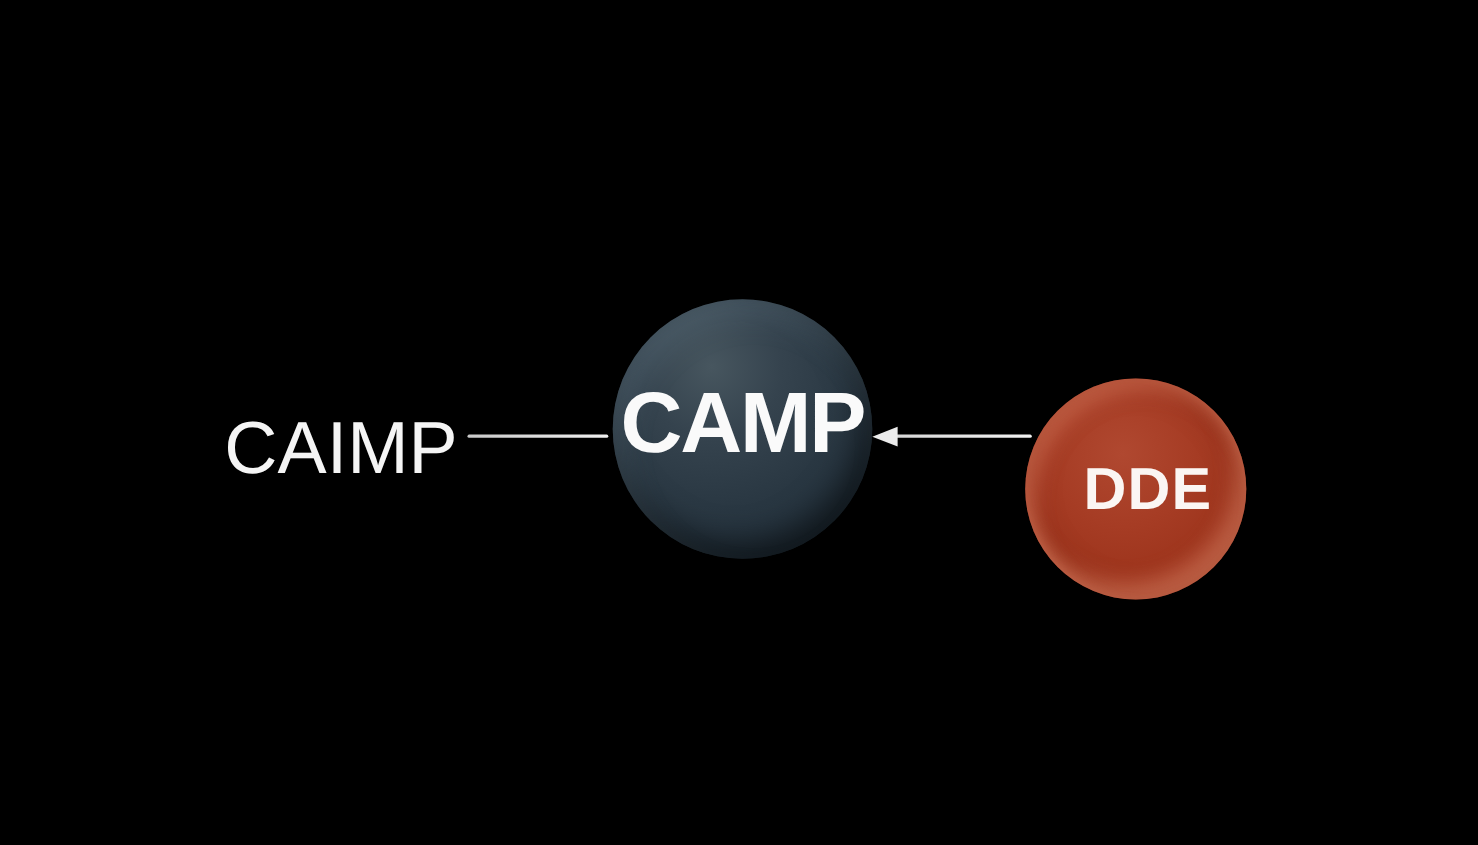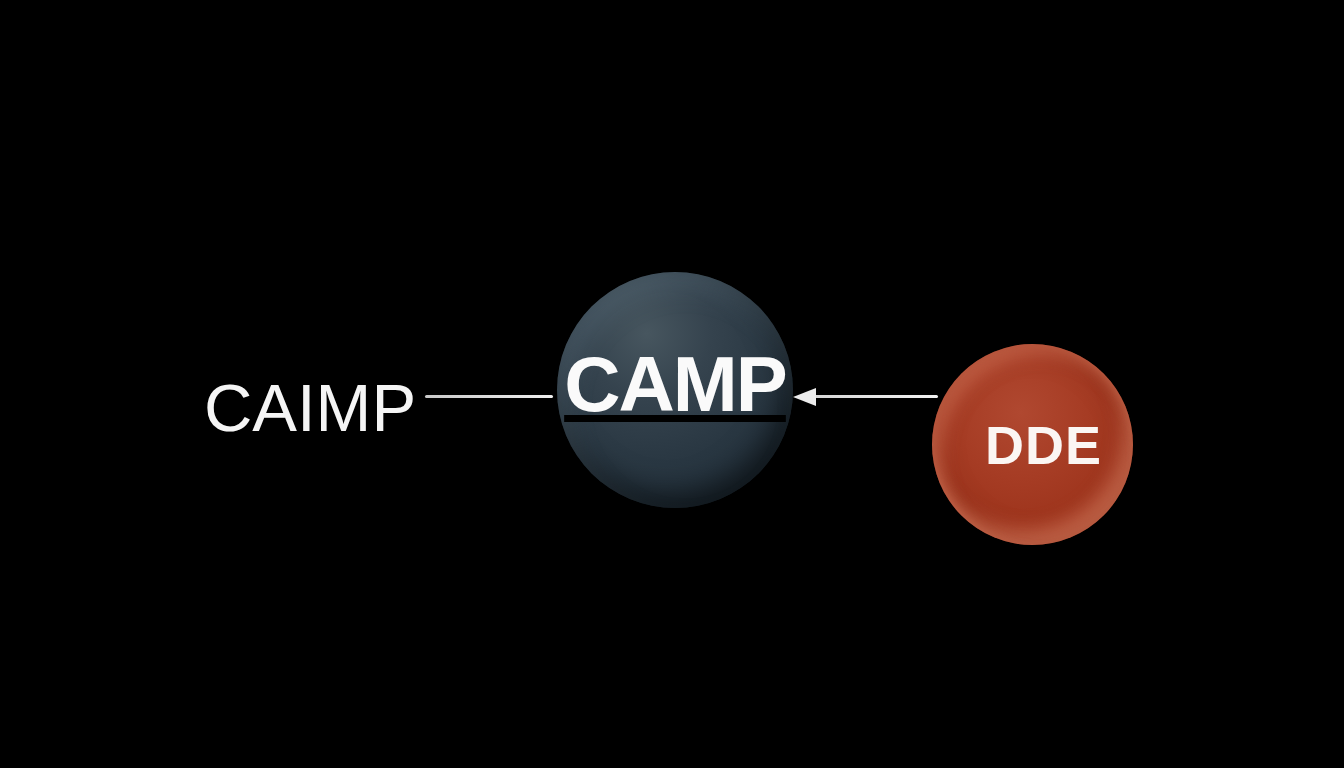--- a/index.html
+++ b/index.html
@@ -49,21 +49,20 @@
     width: 236px;
     height: 236px;
     border-radius: 50%;
     background: radial-gradient(circle at 38% 26%,
                 #47565f 0%, #35434e 28%, #2a3843 55%, #22303b 80%, #1c2933 100%);
     box-shadow: inset 10px 16px 26px rgba(150, 175, 195, 0.18),
                 inset -8px -14px 28px rgba(0, 0, 0, 0.55);
     display: flex;
     align-items: center;
     justify-content: center;
-    text-decoration: underline;
   }
   .node-center .node-label {
     font-size: 78px;
     font-weight: 700;
     letter-spacing: -2px;
     color: #fafafa;
     transform: translateY(-6px);
   }
 
   

